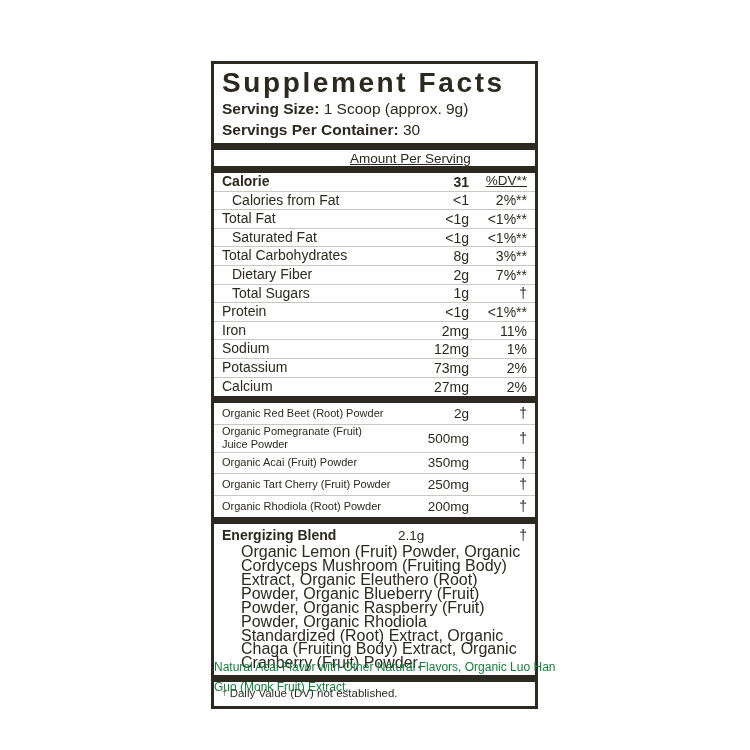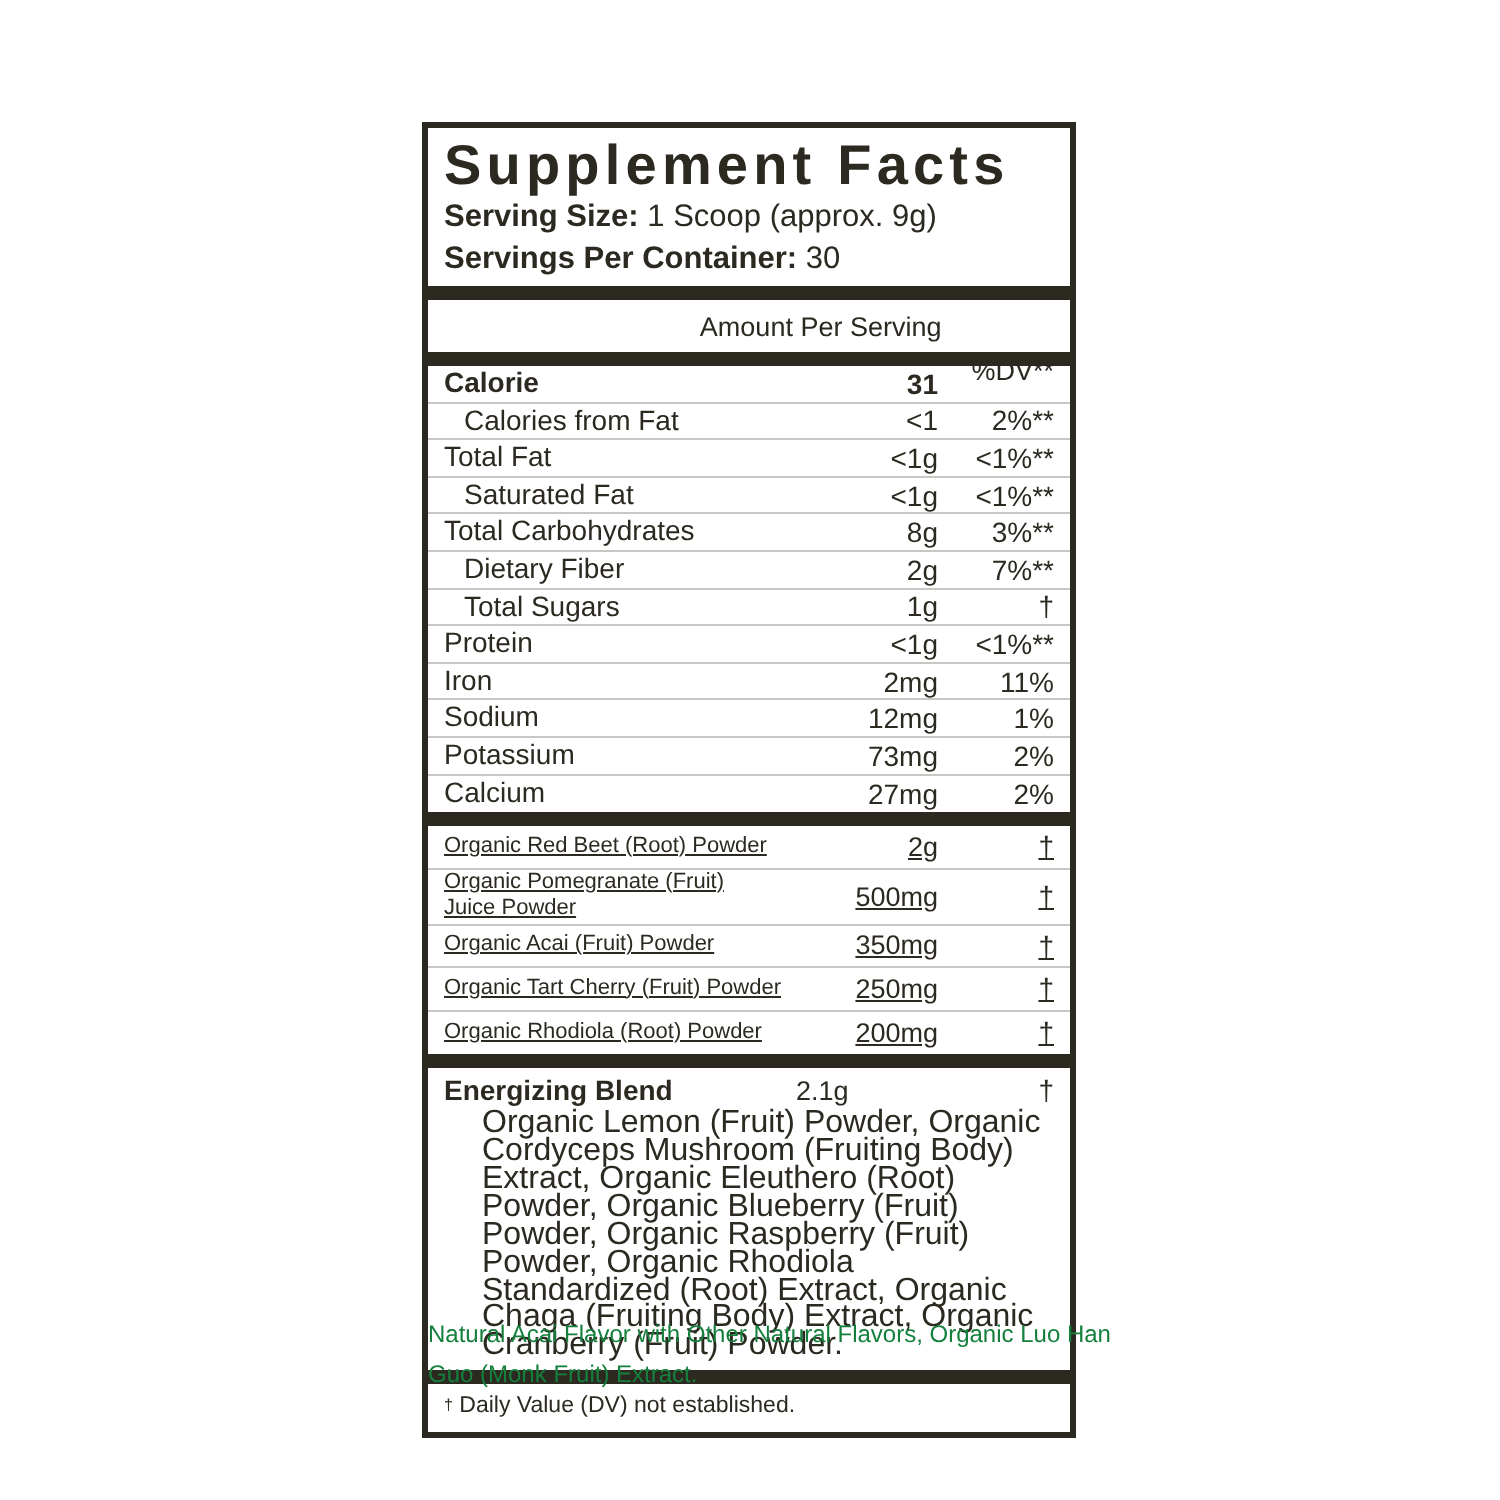--- a/index.html
+++ b/index.html
@@ -22,37 +22,38 @@
   }
   .label-header{padding:3px 8px 3px 8px;}
   .label-title{
     font-size:28px;font-weight:700;letter-spacing:2.6px;
     line-height:31px;white-space:nowrap;
   }
   .serving-line{font-size:15.5px;line-height:21px;}
   .serving-line b{font-weight:700;text-align:center;}
   .thick-bar{height:7px;background:var(--ink);}
   .col-header{
-    display:flex;align-items:center;height:26px;padding:0 8px;
+    display:flex;align-items:center;height:16px;padding:0 8px;
     font-size:13.5px;
+    text-decoration:underline;
   }
   .col-header .amount-head{margin-left:auto;}
   .col-header .dv-head{margin-left:15px;margin-top:44px;}
   .row{
     display:grid;grid-template-columns:176px 1fr 58px;align-items:center;
     padding:0 8px;border-bottom:1px solid var(--rule);
     font-size:14px;min-height:18.6px;
   }
   .row:last-child{border-bottom:none;}
   .row .cell-name{white-space:pre-line;line-height:13.5px;}
   .row .cell-amount{text-align:right;}
   .row .cell-dv{text-align:right;}
   .row.indent .cell-name{padding-left:10px;}
   .row.bold{font-weight:700;}
-  .botanicals .row{font-size:11px;min-height:21.5px;text-decoration:underline;}
+  .botanicals .row{font-size:11px;min-height:21.5px;}
   .botanicals .row .cell-amount{font-size:13.5px;}
   .botanicals .row .cell-dv{font-size:14px;}
   .blend{padding:0 0 5px 0;}
   .blend-head{
     display:grid;grid-template-columns:176px 1fr 58px;align-items:center;
     padding:2px 8px 0 8px;font-size:13.5px;min-height:20px;
   }
   .blend-head .blend-name{font-weight:700;font-size:14px;}
   .blend-head .cell-dv{text-align:right;font-size:14px;}
   .blend-desc{

